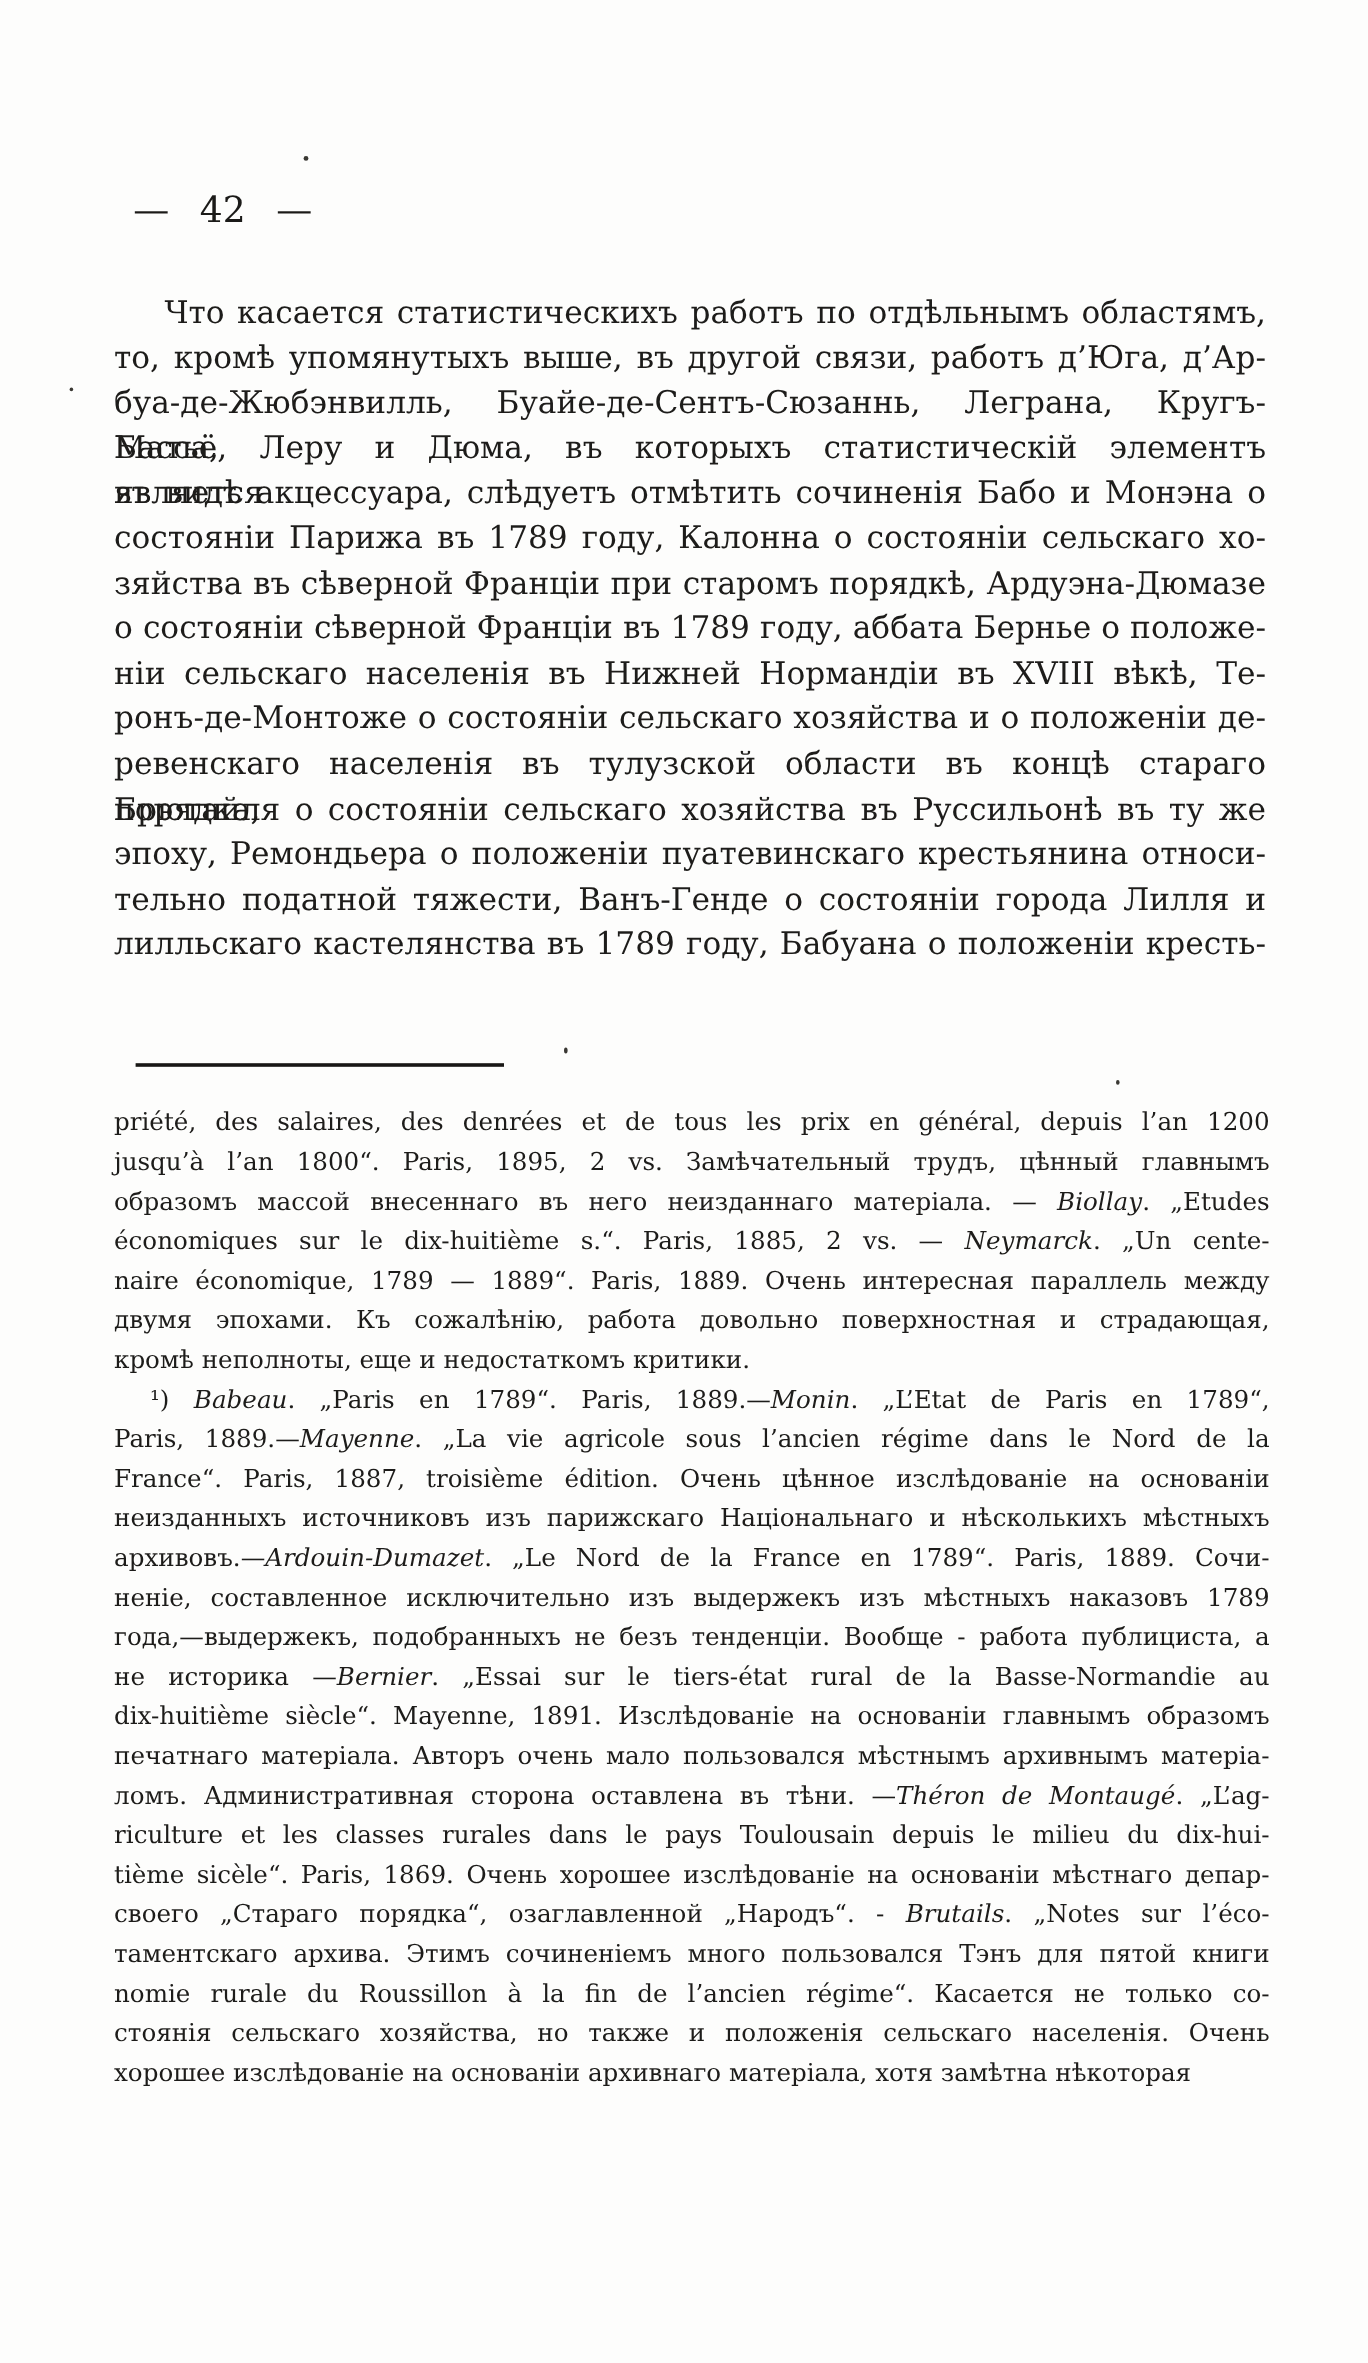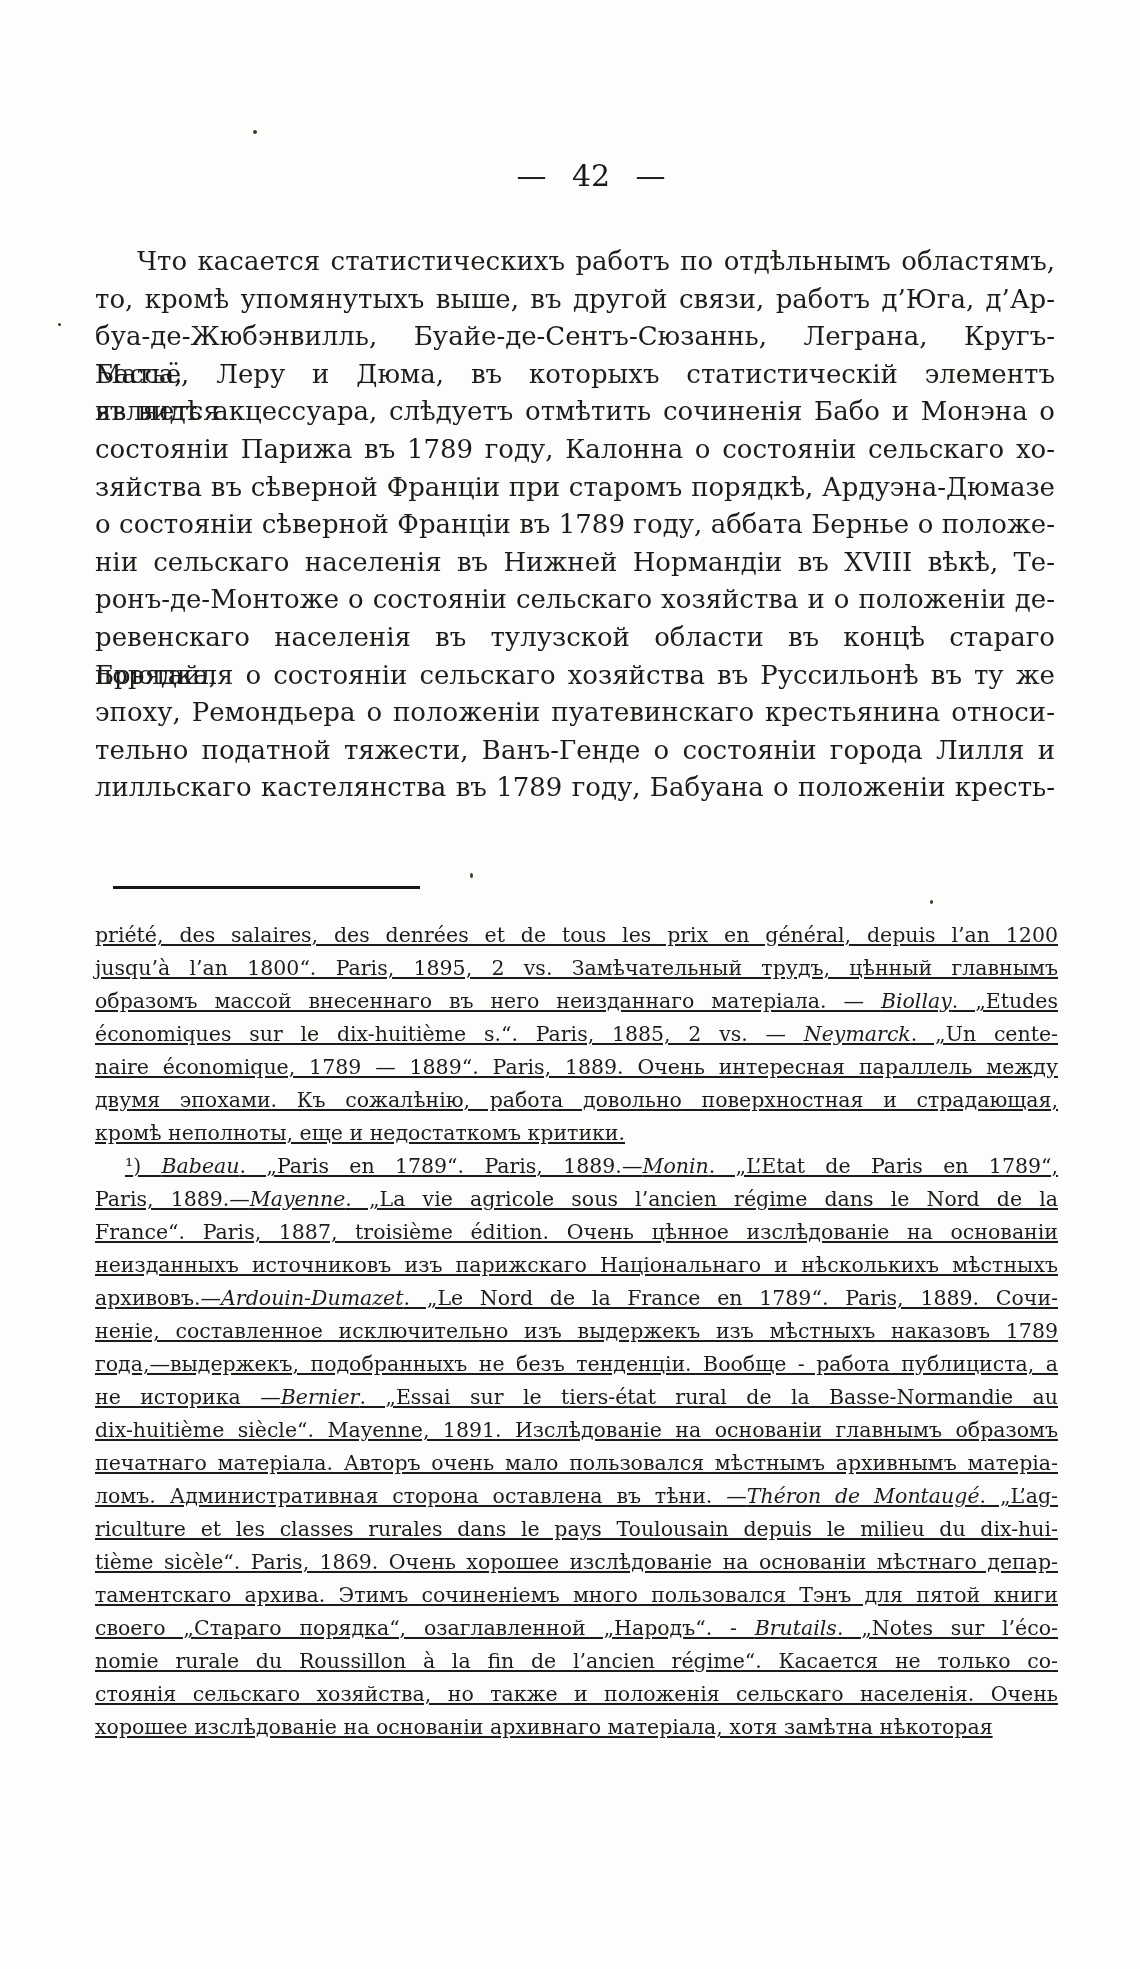--- a/index.html
+++ b/index.html
@@ -14,21 +14,20 @@
     background: #fdfdfc;
     color: #1d1c1a;
     font-family: "DejaVu Serif", "Liberation Serif", serif;
     overflow: hidden;
   }
   .page-number {
     position: absolute;
     top: 158px;
     left: 111px;
     width: 960px;
-    text-align: center;
     font-size: 30px;
     word-spacing: 16px;
     color: #1b1a18;
   }
   .main-text {
     position: absolute;
     left: 95px;
     top: 243px;
     width: 960px;
   }
@@ -47,21 +46,20 @@
     top: 886px;
     width: 307px;
     height: 3px;
     background: #181715;
   }
   .footnote-block {
     position: absolute;
     left: 95px;
     top: 919px;
     width: 963px;
-    text-decoration: underline;
   }
   .footnote-block .tl {
     font-size: 20.5px;
     line-height: 33px;
     height: 33px;
     text-align: justify;
     text-align-last: justify;
     text-justify: inter-word;
   }
   .tl.ind { padding-left: 42px; }
@@ -118,22 +116,22 @@
         <div class="tl"><span>неизданныхъ источниковъ изъ парижскаго Національнаго и нѣсколькихъ мѣстныхъ</span></div>
         <div class="tl"><span>архивовъ.—</span><i>Ardouin-Dumazet</i><span>. „Le Nord de la France en 1789“. Paris, 1889. Сочи-</span></div>
         <div class="tl"><span>неніе, составленное исключительно изъ выдержекъ изъ мѣстныхъ наказовъ 1789</span></div>
         <div class="tl"><span>года,—выдержекъ, подобранныхъ не безъ тенденціи. Вообще - работа публициста, а</span></div>
         <div class="tl"><span>не историка —</span><i>Bernier</i><span>. „Essai sur le tiers-état rural de la Basse-Normandie au</span></div>
         <div class="tl"><span>dix-huitième siècle“. Mayenne, 1891. Изслѣдованіе на основаніи главнымъ образомъ</span></div>
         <div class="tl"><span>печатнаго матеріала. Авторъ очень мало пользовался мѣстнымъ архивнымъ матеріа-</span></div>
         <div class="tl"><span>ломъ. Административная сторона оставлена въ тѣни. —</span><i>Théron de Montaugé</i><span>. „L’ag-</span></div>
         <div class="tl"><span>riculture et les classes rurales dans le pays Toulousain depuis le milieu du dix-hui-</span></div>
         <div class="tl"><span>tième sicèle“. Paris, 1869. Очень хорошее изслѣдованіе на основаніи мѣстнаго депар-</span></div>
+        <div class="tl"><span>своего „Стараго порядка“, озаглавленной „Народъ“. - </span><i>Brutails</i><span>. „Notes sur l’éco-</span></div>
         <div class="tl"><span>таментскаго архива. Этимъ сочиненіемъ много пользовался Тэнъ для пятой книги</span></div>
-        <div class="tl"><span>своего „Стараго порядка“, озаглавленной „Народъ“. - </span><i>Brutails</i><span>. „Notes sur l’éco-</span></div>
         <div class="tl"><span>nomie rurale du Roussillon à la fin de l’ancien régime“. Касается не только со-</span></div>
         <div class="tl"><span>стоянія сельскаго хозяйства, но также и положенія сельскаго населенія. Очень</span></div>
         <div class="tl end"><span>хорошее изслѣдованіе на основаніи архивнаго матеріала, хотя замѣтна нѣкоторая</span></div>
       </div>
     </div>
 
   <div class="speckle" style="left:253px; top:130px; width:4px; height:4px;"></div>
   <div class="speckle" style="left:58px; top:323px; width:3px; height:3px;"></div>
   <div class="speckle" style="left:470px; top:873px; width:3px; height:5px;"></div>
   <div class="speckle" style="left:930px; top:900px; width:3px; height:4px;"></div>

